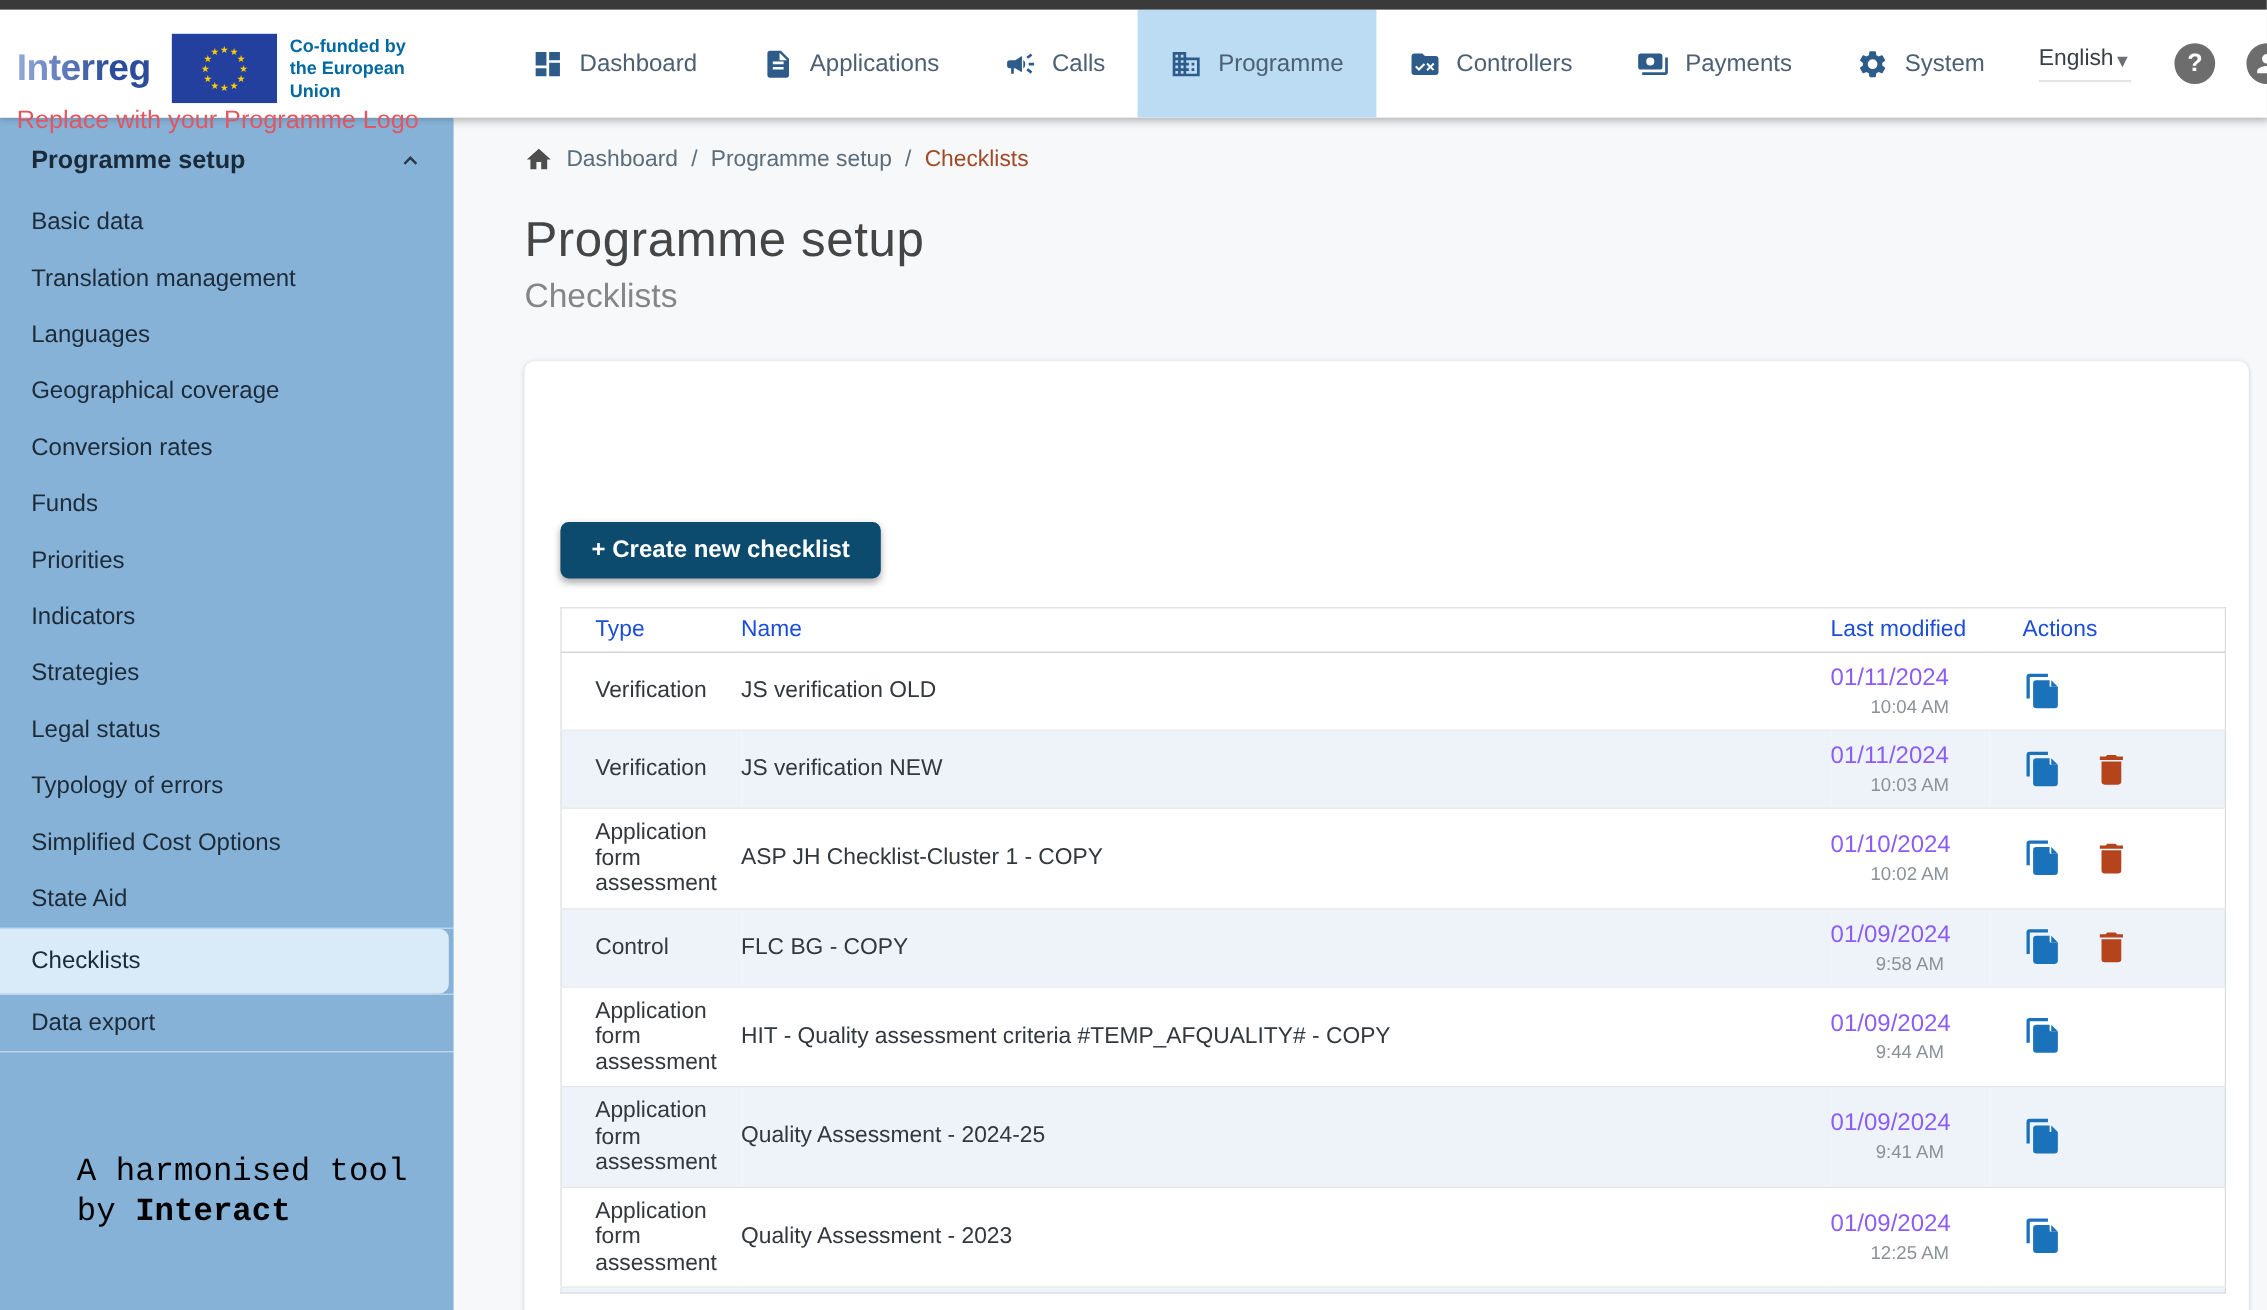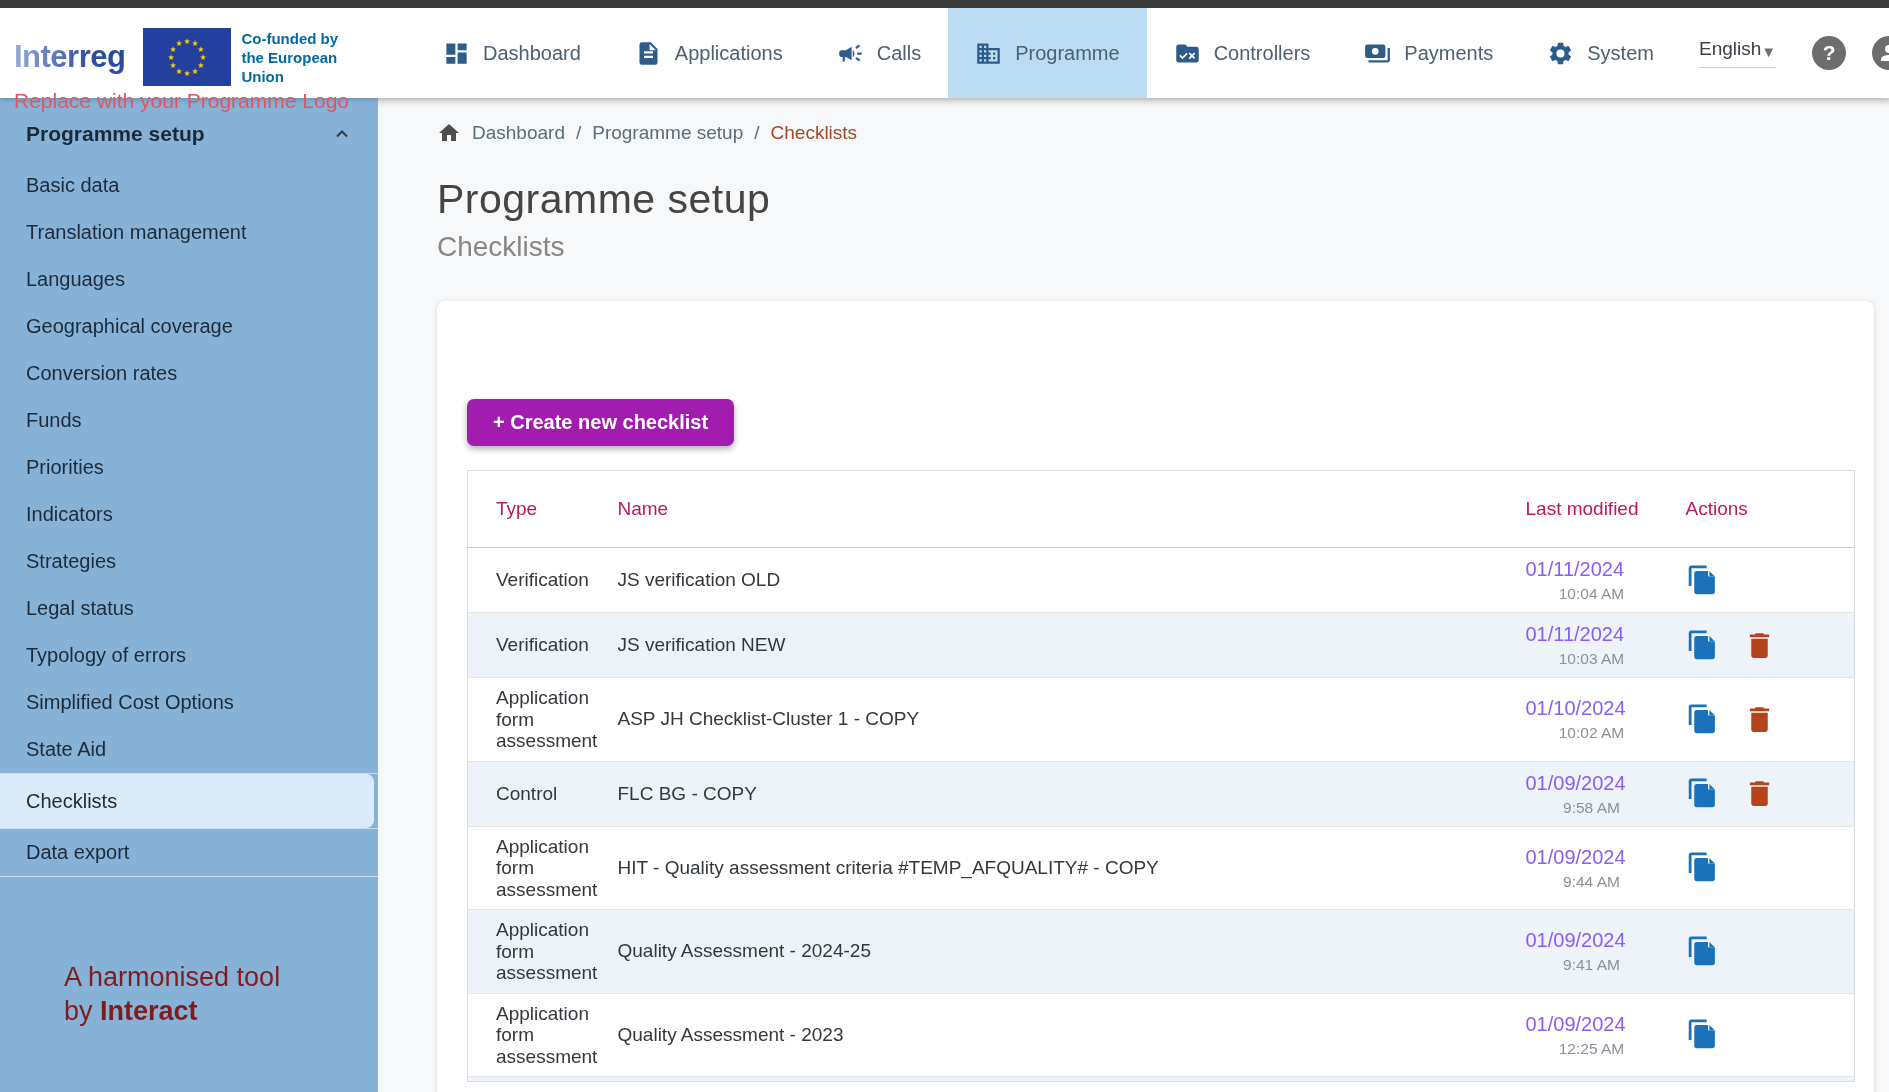--- a/index.html
+++ b/index.html
@@ -38,45 +38,45 @@
   .side-head-label { font-size:21px; font-weight:600; color:#1b2a38; }
   .side-head svg { margin-left:auto; width:20px; height:20px; stroke:#2b3a49; fill:none; stroke-width:2.4; }
   #side-items { list-style:none; }
   .side-item { height:47px; display:flex; align-items:center; padding:0 26px; font-size:20px;
                color:#1d2b38; cursor:pointer; }
   .side-item.active { height:54px; background:#d9eaf8; width:374px; border-radius:0 8px 8px 0; }
   .side-divider { height:1px; background:rgba(255,255,255,.55); }
   .side-footer { position:absolute; top:850px; left:64px; color:#c6dcef; }
   .jems-row { display:flex; align-items:center; gap:12px; }
   .jems-word { font-size:56px; font-weight:bold; letter-spacing:-1px; color:#c6dcef; }
-  .jems-tagline { margin-top:12px; font-family:Liberation Sans, sans-serif; font-size:27px;
-                  line-height:34px; color:#7f1d1d; }
+  .jems-tagline { margin-top:12px; font-family:Liberation Mono, monospace; font-size:27px;
+                  line-height:34px; color:#000000; }
   
   main { position:absolute; left:378px; top:98px; width:1511px; height:994px; background:#f7f8f9;
          padding:22px 0 0 59px; }
   main::before { content:""; position:absolute; left:0; top:0; width:100%; height:10px;
                  background:linear-gradient(rgba(0,0,0,.10), rgba(0,0,0,0)); }
   .breadcrumb { display:flex; align-items:center; gap:11px; font-size:19px; height:26px; }
   .breadcrumb svg { width:24px; height:24px; fill:#4e4e4e; }
   .crumb { color:#5b6c7a; cursor:pointer; }
   .crumb-sep { color:#5b6c7a; }
   .crumb-current { color:#a14a27; }
   h1 { margin-top:30px; font-size:41px; font-weight:300; color:#454545; letter-spacing:.5px; }
   h2 { margin-top:8px; font-size:28px; font-weight:300; color:#868686; }
   .card { margin-top:38px; margin-right:15px; background:#fff; border-radius:8px;
           box-shadow:0 1px 4px rgba(0,0,0,.16); padding:36px 28px 60px 30px; min-height:760px; }
   .card-heading { font-size:24px; color:#3a3a3a; }
-  .create-btn { margin-top:62px; display:inline-block; background:#a21caf; color:#fff; border:none;
+  .create-btn { margin-top:98px; display:inline-block; background:#0c4a6e; color:#fff; border:none;
                 border-radius:7px; padding:12px 26px; font-size:20px; font-weight:bold;
                 font-family:inherit; box-shadow:0 3px 6px rgba(0,0,0,.32); cursor:pointer; }
   
   table { margin-top:24px; width:1387px; border-collapse:collapse; table-layout:fixed;
           border:1px solid #d9dcdf; }
   col.w-type { width:150px; } col.w-name { width:908px; } col.w-mod { width:132px; } col.w-act { width:197px; }
-  th { text-align:left; font-weight:400; font-size:19px; color:#be185d; padding:26px 0;
+  th { text-align:left; font-weight:400; font-size:19px; color:#1d4ed8; padding:6px 0;
        line-height:24px; border-bottom:1px solid #c7cbce; }
   th.first, td.first { padding-left:28px; }
   th.p-act, td.c-actions { padding-left:28px; }
   tbody tr { border-bottom:1px solid #e3e6e9; }
   tbody tr:nth-child(even) { background:#edf3f8; }
   td { padding:9px 0; vertical-align:middle; }
   td.c-type { font-size:19px; line-height:21.5px; color:#33383d; padding-right:28px; }
   td.c-name { font-size:19px; line-height:22px; color:#33383d; }
   .d1 { font-size:20px; line-height:24px; color:#8b5cf6; }
   .d2 { margin-top:3px; font-size:15.5px; line-height:19px; color:#8a9198;text-align:center; }

